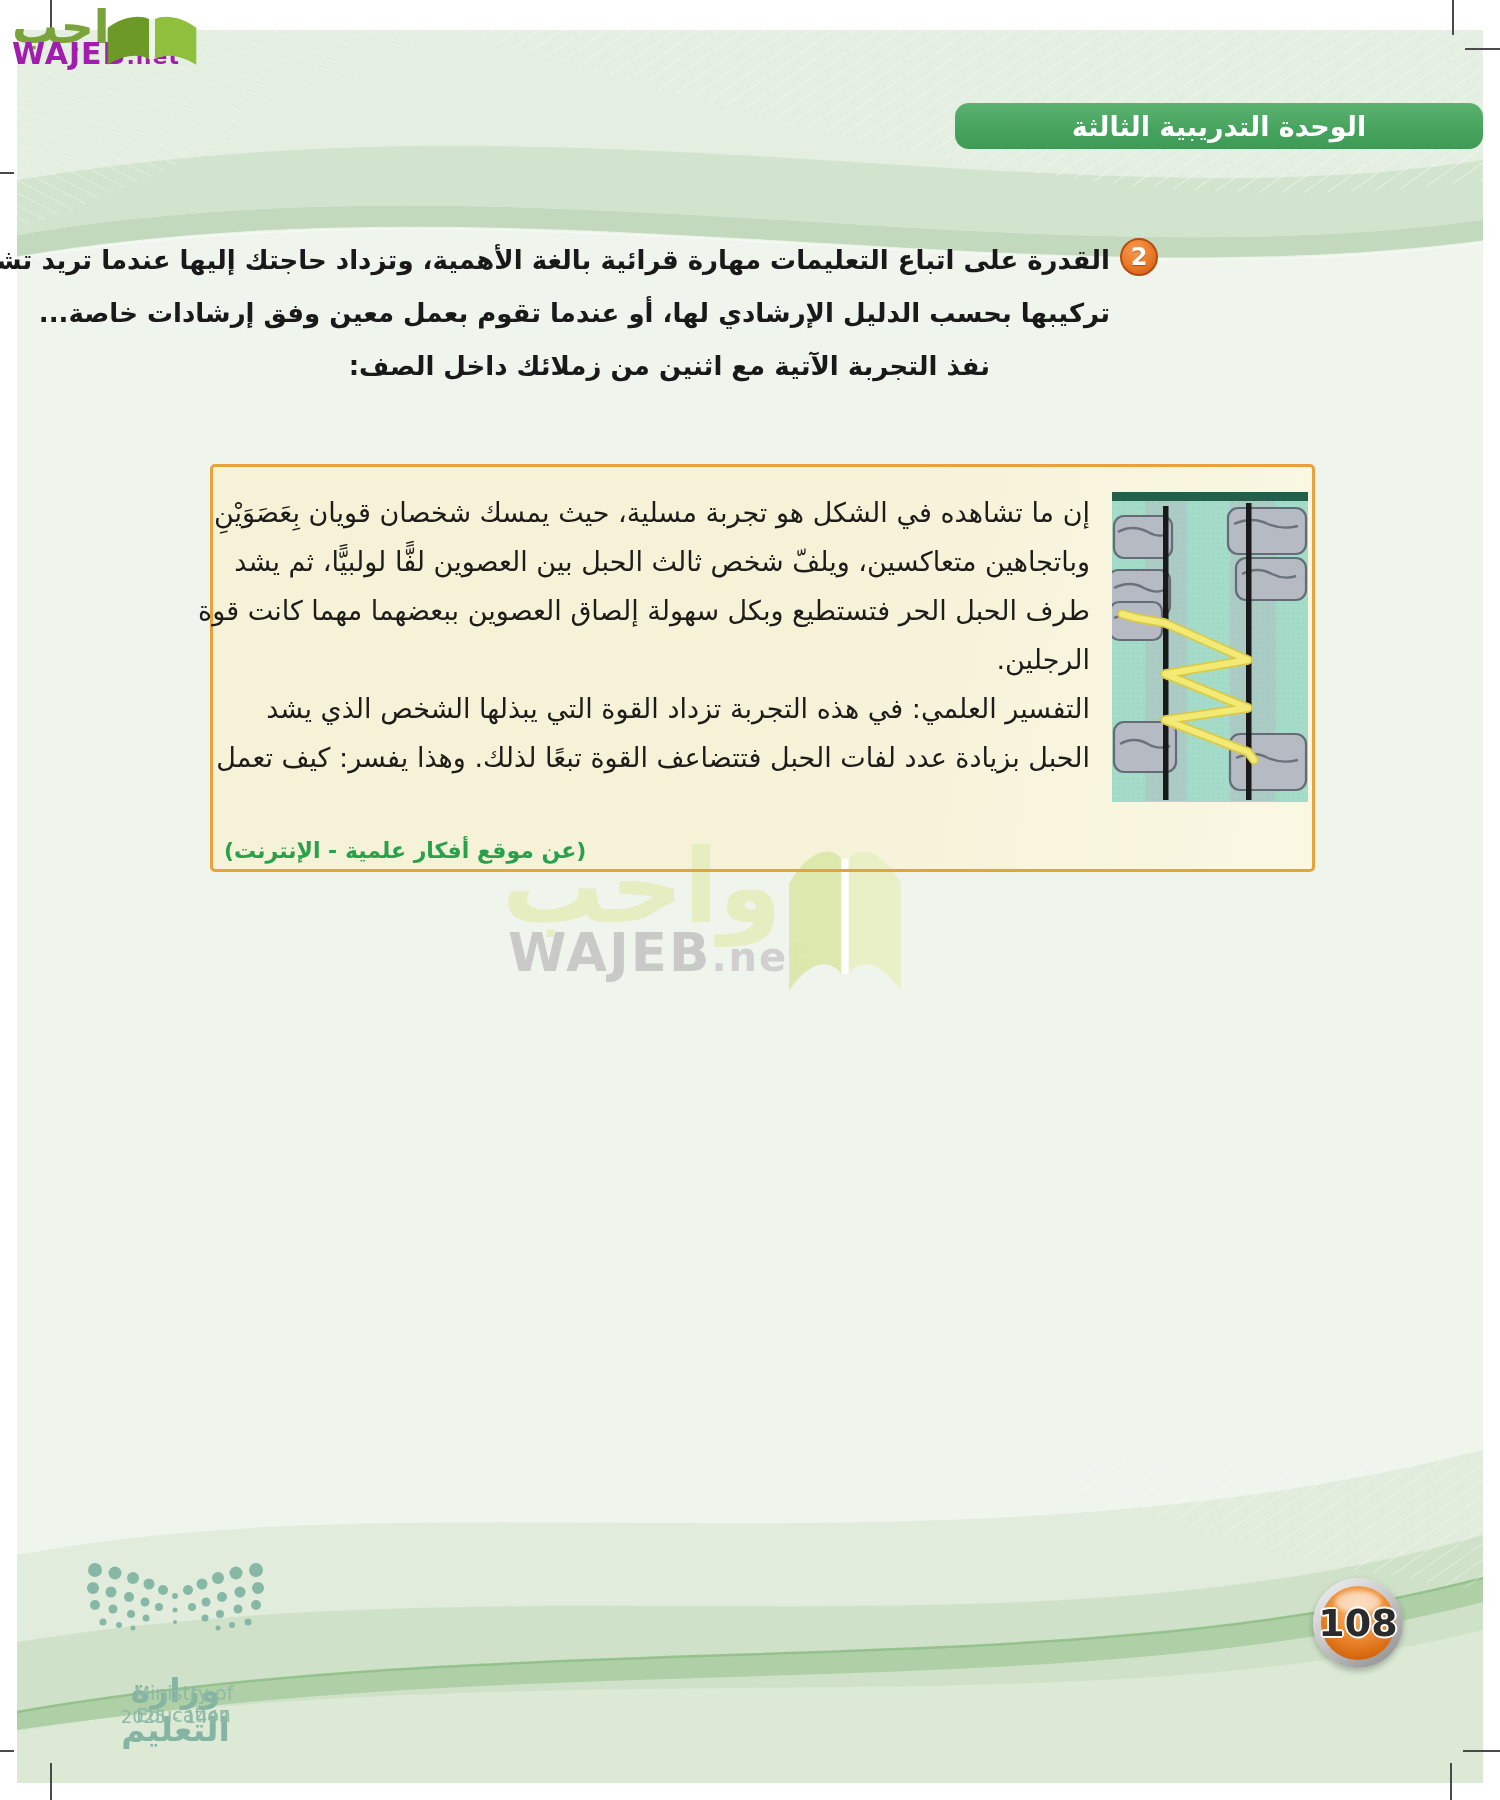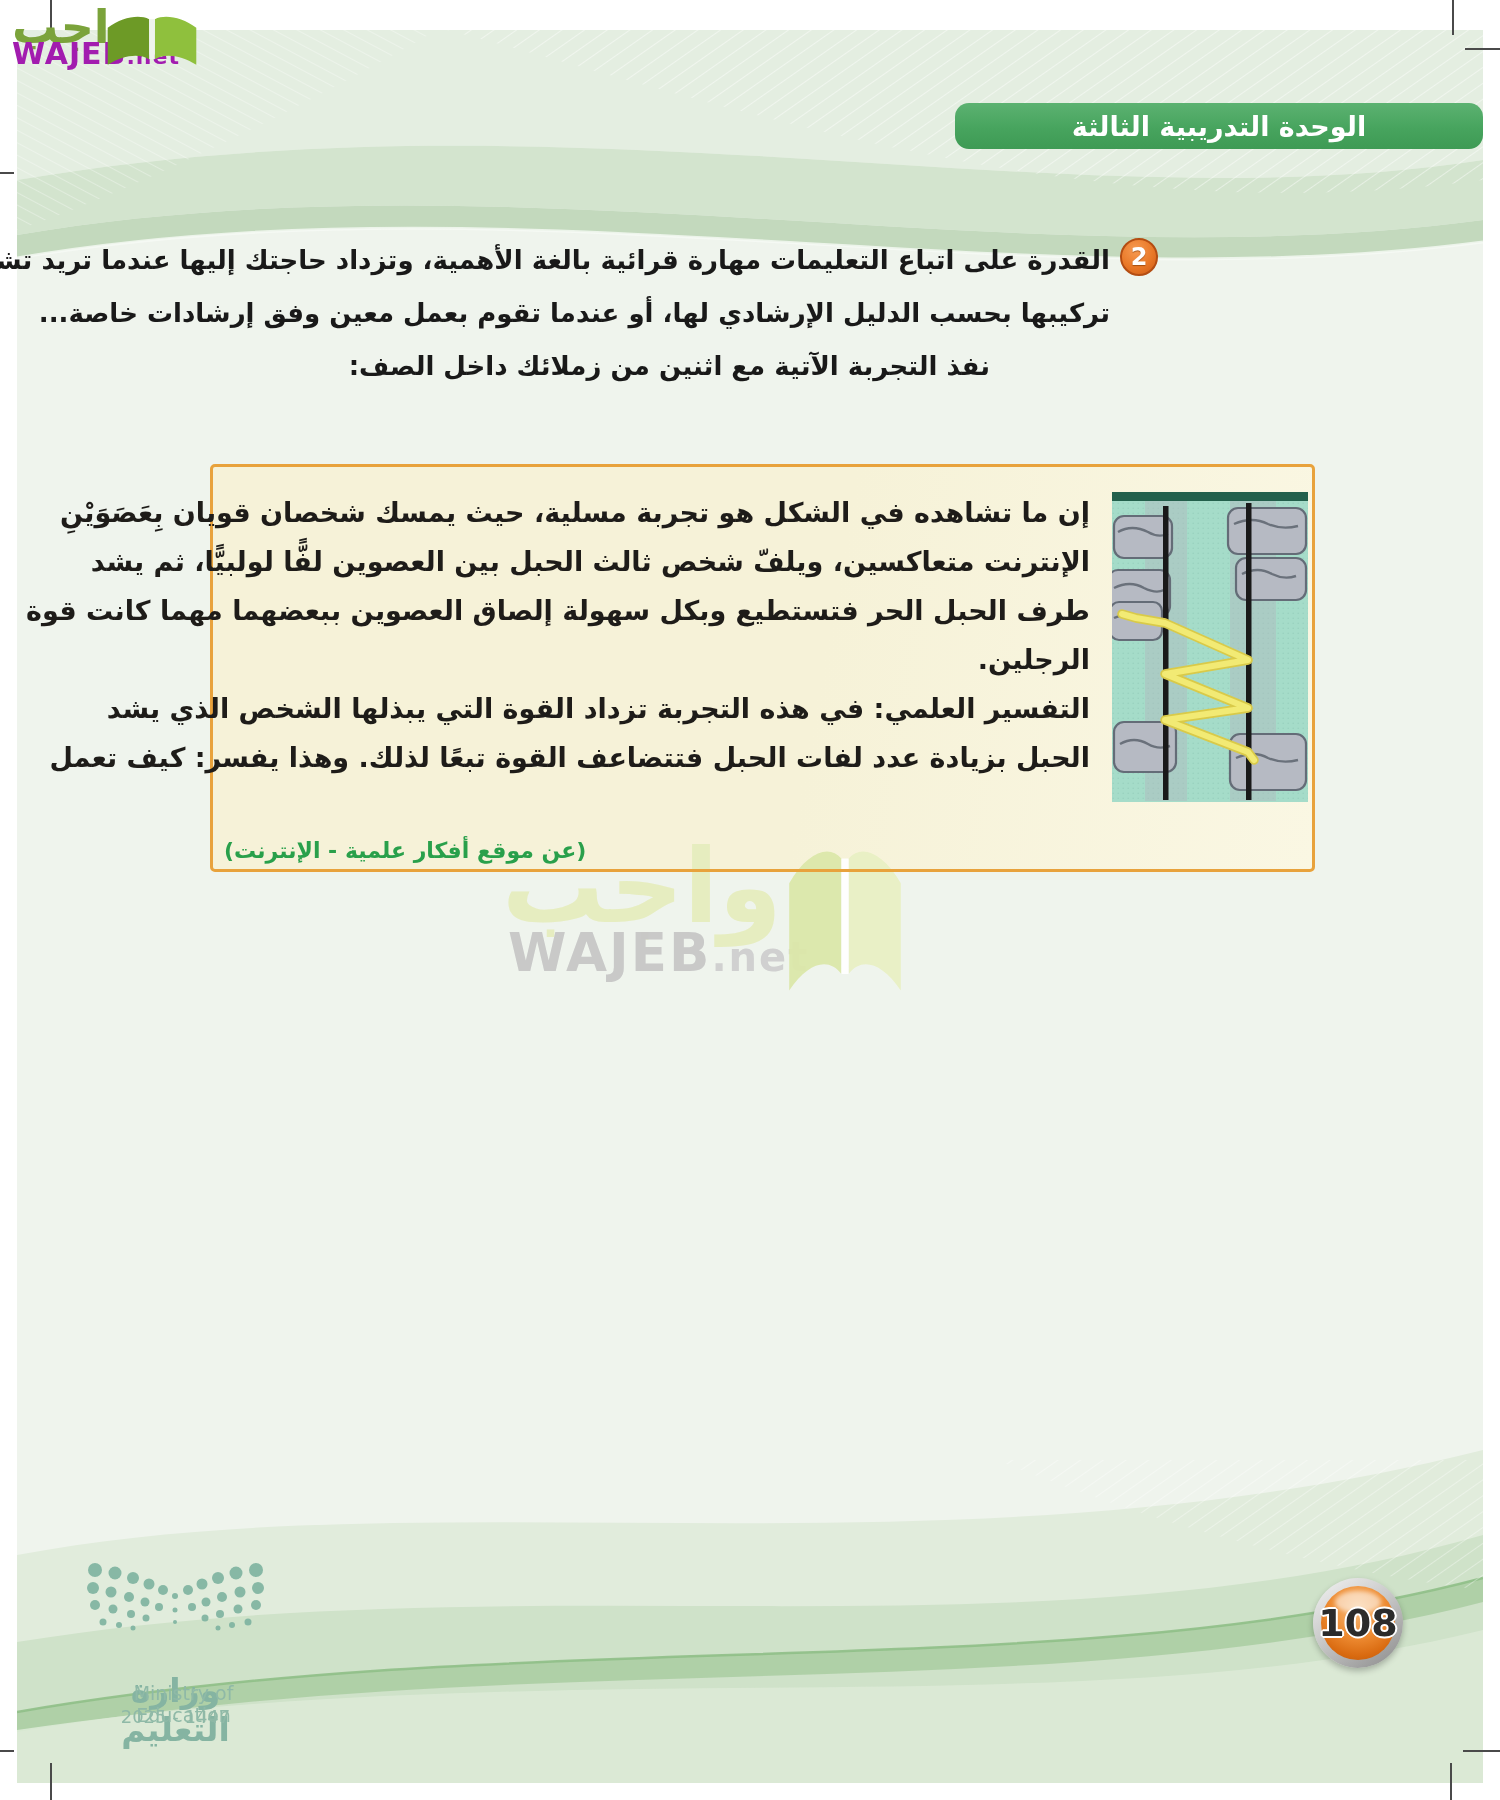--- a/index.html
+++ b/index.html
@@ -35,21 +35,21 @@
   .item2-text .ln{white-space:nowrap;}
   .indent-sm{padding-right:120px;}
 
   
   .exp-box-bg{position:absolute;left:210px;top:464px;width:1105px;height:408px;z-index:5;border-radius:5px;
      background:linear-gradient(100deg,#f6f2d8 55%,#faf7e3 100%);box-sizing:border-box;}
   .exp-box-border{position:absolute;left:210px;top:464px;width:1105px;height:408px;z-index:7;border-radius:5px;
      border:3px solid var(--box_border_orange,#e8a23c);box-sizing:border-box;pointer-events:none;}
   .exp-text{position:absolute;left:210px;top:464px;width:1105px;height:408px;z-index:8;box-sizing:border-box;
      padding:24px 225px 0 26px;direction:rtl;text-align:right;color:#1e1c19;
-     font-size:27px;font-weight:bold;line-height:49px;}
+     font-size:27px;font-weight:normal;line-height:49px;}
   .exp-text .bl{white-space:nowrap;}
   .indent-lg{padding-right:200px;}
   .exp-credit{position:absolute;left:224px;top:838px;z-index:8;direction:rtl;
      color:var(--credit_green,#29a04b);font-size:22px;font-weight:bold;}
 
   
   .figure{position:absolute;left:1112px;top:492px;width:196px;height:310px;z-index:8;}
 
   
   .watermark{position:absolute;z-index:6;opacity:.95;}
@@ -153,21 +153,21 @@
   <svg class="watermark wm-book" style="position:absolute;" width="126" height="165" viewBox="0 0 140 80" preserveAspectRatio="none">
     <path d="M8,20 C28,5 52,1 66,8 L66,64 C52,56 30,58 8,72 Z" fill="#dce8aa"></path>
     <path d="M132,20 C112,5 88,1 74,8 L74,64 C88,56 110,58 132,72 Z" fill="#e9f0c4"></path>
     <path d="M66,8 L74,8 L74,64 L66,64 Z" fill="#ffffff"></path>
   </svg>
 
   <div class="exp-box-border"></div>
 
   <div class="exp-text">
     <div class="bl">إن ما تشاهده في الشكل هو تجربة مسلية، حيث يمسك شخصان قويان بِعَصَوَيْنِ</div>
-    <div class="bl">الإنترنت متعاكسين، ويلفّ شخص ثالث الحبل بين العصوين لفًّا لولبيًّا، ثم يشد</div>
+    <div class="bl">وباتجاهين متعاكسين، ويلفّ شخص ثالث الحبل بين العصوين لفًّا لولبيًّا، ثم يشد</div>
     <div class="bl">طرف الحبل الحر فتستطيع وبكل سهولة إلصاق العصوين ببعضهما مهما كانت قوة</div>
     <div class="bl">الرجلين.</div>
     <div class="bl">التفسير العلمي: في هذه التجربة تزداد القوة التي يبذلها الشخص الذي يشد</div>
     <div class="bl">الحبل بزيادة عدد لفات الحبل فتتضاعف القوة تبعًا لذلك. وهذا يفسر: كيف تعمل</div>
   </div>
   <div class="exp-credit">(عن موقع أفكار علمية - الإنترنت)</div>
 
   <svg class="figure" viewBox="0 0 196 310">
     <defs>
       <pattern id="dith" width="5" height="5" patternUnits="userSpaceOnUse">

